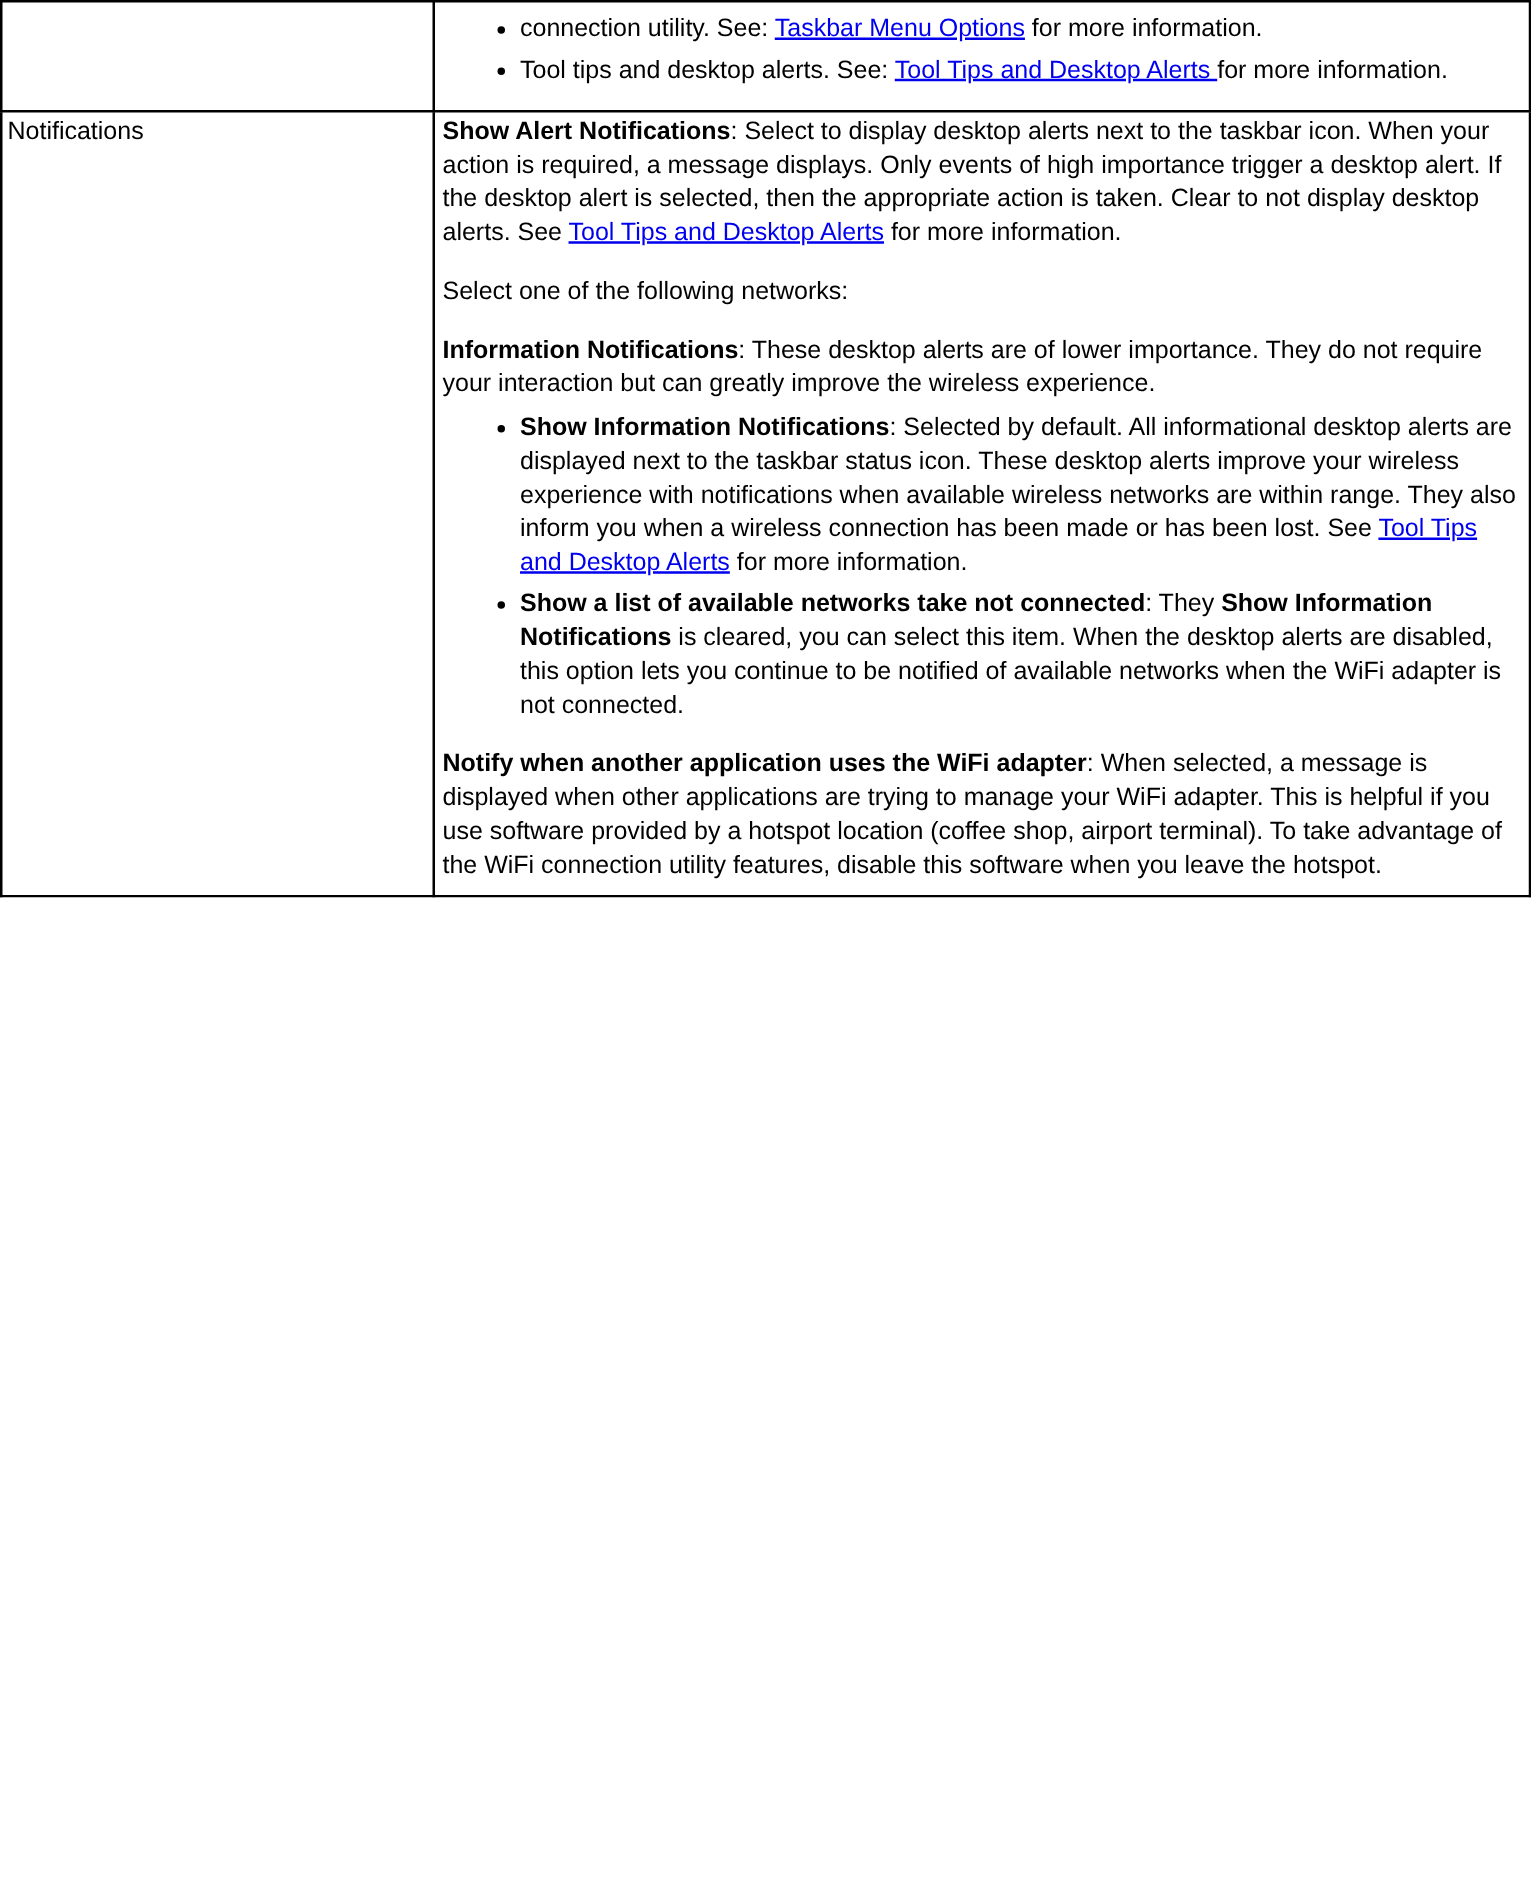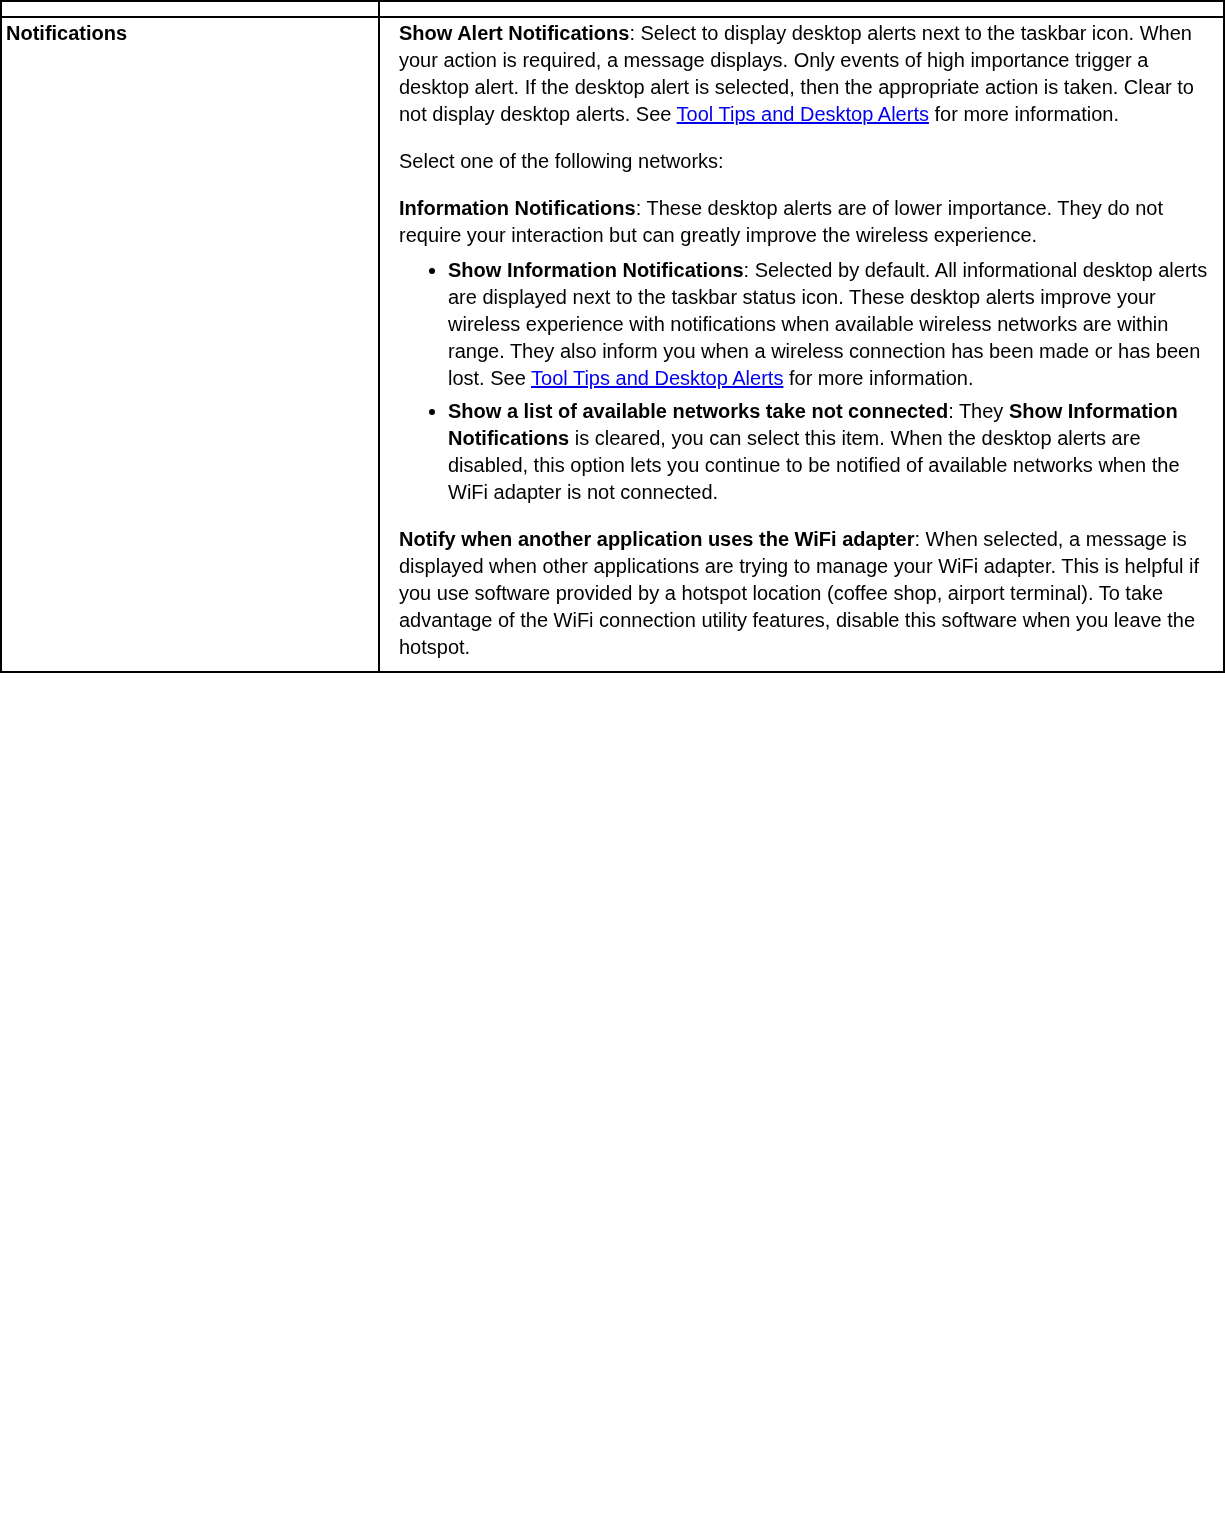--- a/index.html
+++ b/index.html
@@ -19,43 +19,43 @@
       border-collapse: collapse;
       width: 100%;
       table-layout: fixed;
     }
     td {
       border: 2px solid #000000;
       vertical-align: top;
       padding: 2px;
     }
     td.left-col {
-      width: 378px;
-      font-weight: bold;
+      width: 346px;
+      font-weight: normal;
       padding-left: 4px;
       padding-top: 4px;
     }
     td.right-col {
       padding: 0;
     }
     .content {
       padding: 2px 6px 2px 2px;
     }
     ul {
       list-style-type: disc;
       padding-left: 66px;
       margin: 6px 0;
     }
     li {
       margin-bottom: 6px;
       line-height: 1.35;
     }
     p {
       line-height: 1.35;
-      margin: 17px;
+      margin: 4px;
     }
     .para {
       margin-top: 20px;
       margin-bottom: 8px;
     }
     .para-first {
       margin-top: 0;
     }
     a {
       color: #0000EE;
@@ -70,20 +70,28 @@
   </style>
 </head>
 <body>
 
 <table>
   <tbody>
       <tr>
     <td class="left-col"></td>
     <td class="right-col">
       <div class="content">
+        <ul>
+          <li>
+            <span>connection utility. See: </span><a href="#">Taskbar Menu Options</a><span> for more information.</span>
+          </li>
+          <li>
+            <span>Tool tips and desktop alerts. See: </span><a href="#">Tool Tips and Desktop Alerts </a><span>for more information.</span>
+          </li>
+        </ul>
         <div class="row-gap"></div>
       </div>
     </td>
   </tr>
   <tr>
     <td class="left-col">
       <span>Notifications</span>
     </td>
     <td class="right-col">
       <div class="content">

